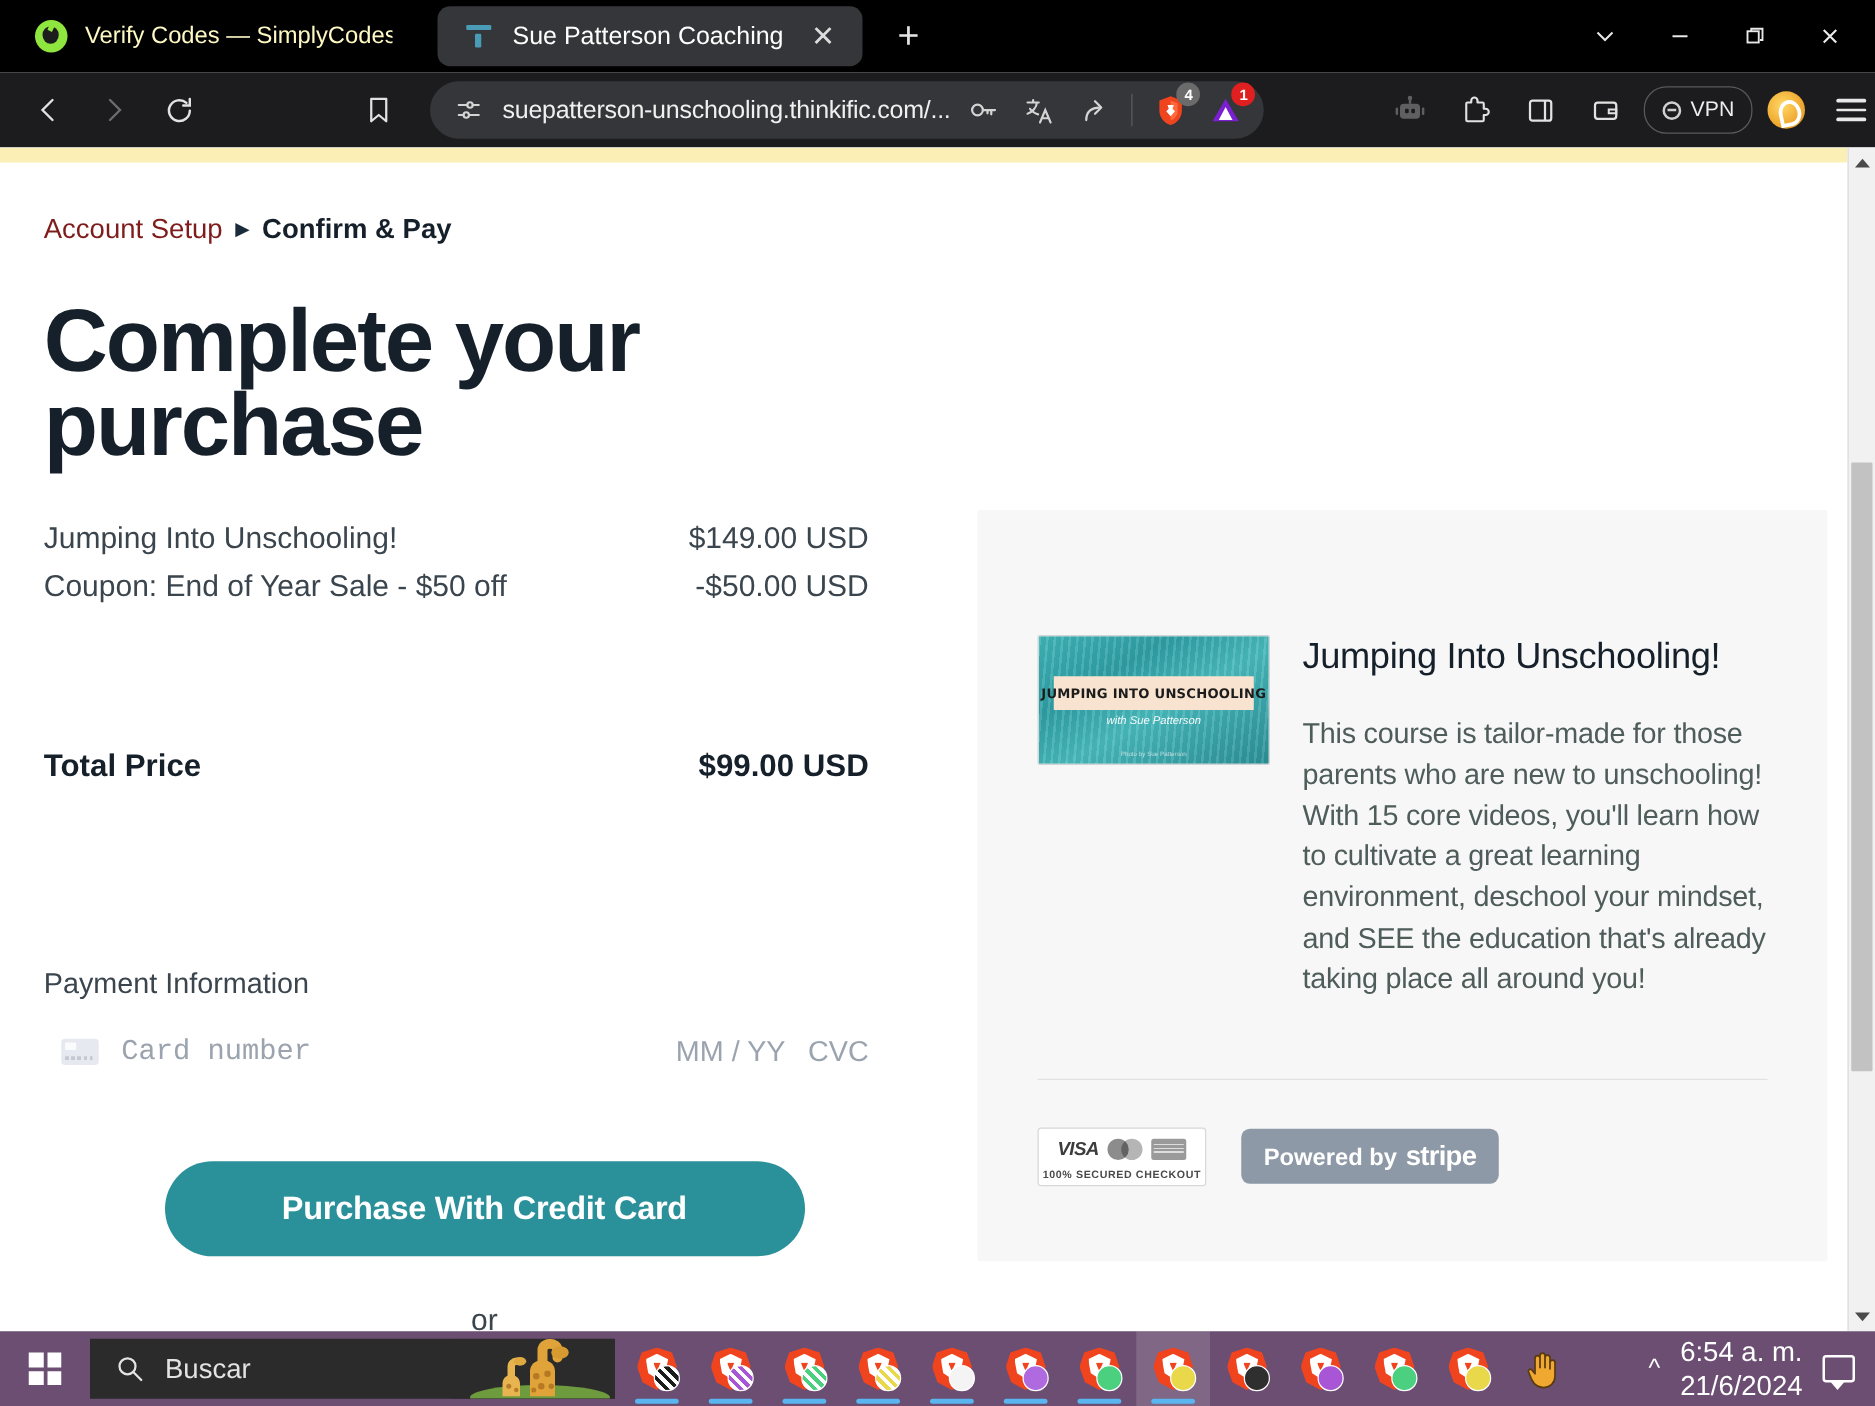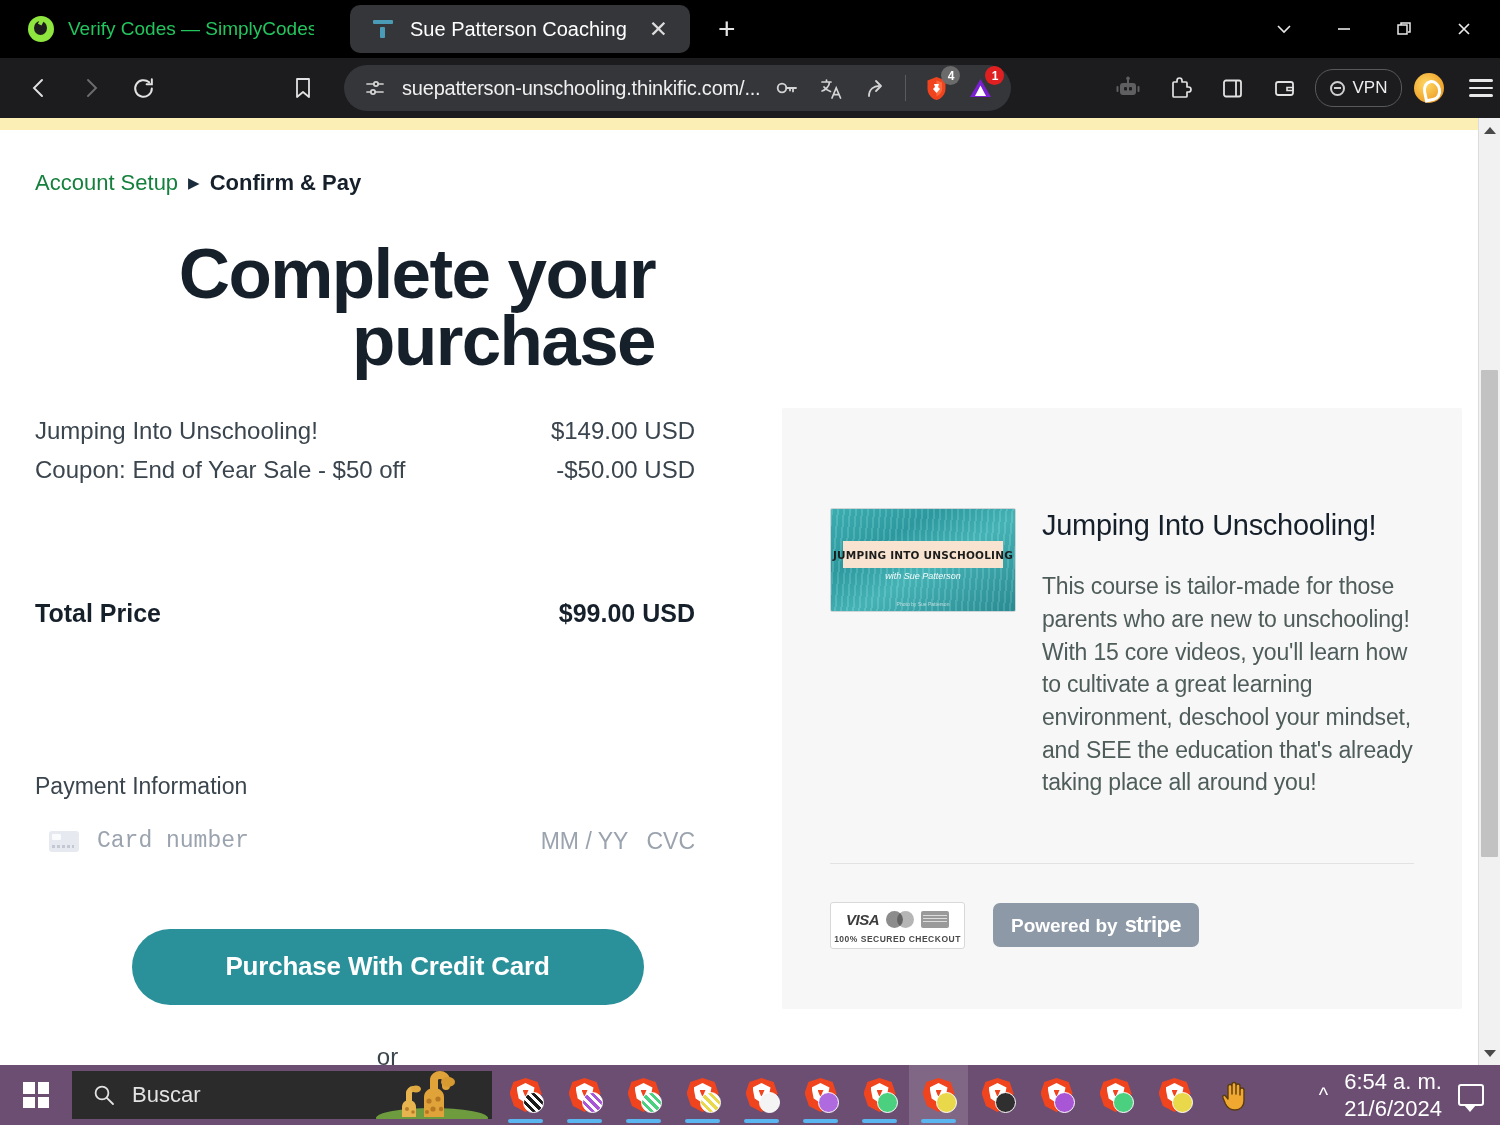--- a/index.html
+++ b/index.html
@@ -9,21 +9,21 @@
     background:#fff;
   }
   
   .browser { width:1500px; height:1125px; display:flex; flex-direction:column; }
   .tabstrip {
     height:58px; background:#000; display:flex; align-items:center;
     padding:0 6px; flex:0 0 58px; position:relative;
   }
   .tab-inactive {
     display:flex; align-items:center; gap:14px; padding:0 22px;
-    height:44px; border-radius:8px; color:#22c55e; font-size:19px;
+    height:44px; border-radius:8px; color:#fef9c3; font-size:19px;
     max-width:330px;
   }
   .favicon-simplycodes {
     width:26px;height:26px;border-radius:50%;
     background:#8ee63f; flex:0 0 26px; position:relative;
   }
   .favicon-simplycodes::after{
     content:""; position:absolute; left:6px; top:5px; width:13px;height:14px;
     border-radius:50%; background:#1d1d1d;
   }
@@ -95,26 +95,26 @@
   .hamb i { display:block;width:24px;height:2.6px;background:#e8e8e8;border-radius:2px;}
 
   
   .viewport { flex:1; position:relative; background:#fff; display:flex; overflow:hidden;}
   .page { flex:1; position:relative; overflow:hidden; }
   .yellowband{ height:12px; background:#fbefb5; width:100%;}
   .content { display:flex; padding:0; }
   .left-col { width:782px; padding:40px 42px 0 35px; }
   .breadcrumb { font-size:22px; color:#1a2b3c; display:flex; align-items:center; gap:10px;
                 margin-bottom:44px; }
-  .bc-muted { color:#15803d; }
+  .bc-muted { color:#7f1d1d; }
   .bc-arrow { color:#1a2b3c; font-size:15px; }
   .bc-current { font-weight:bold; color:#16202b; }
   h1.page-title {
     font-size:71px; line-height:0.95; font-weight:bold; color:#16202b;
-    letter-spacing:-1.6px; margin-bottom:42px; max-width:620px;text-align:right;
+    letter-spacing:-1.6px; margin-bottom:42px; max-width:620px;
   }
   .line-item { display:flex; justify-content:space-between; align-items:baseline;
                font-size:24px; color:#3b454e; margin-bottom:11px; max-width:660px; }
   .line-item .amt { color:#3b454e; }
   .total-row { display:flex; justify-content:space-between; align-items:flex-start;
                font-size:25px; font-weight:bold; color:#16202b; max-width:660px;
                margin-top:115px; }
   .pay-label { font-size:23px; color:#3b454e; margin-top:145px; margin-bottom:22px;}
   .card-row { display:flex; justify-content:space-between; align-items:center;
               max-width:660px; padding:6px 0 6px 14px; }

